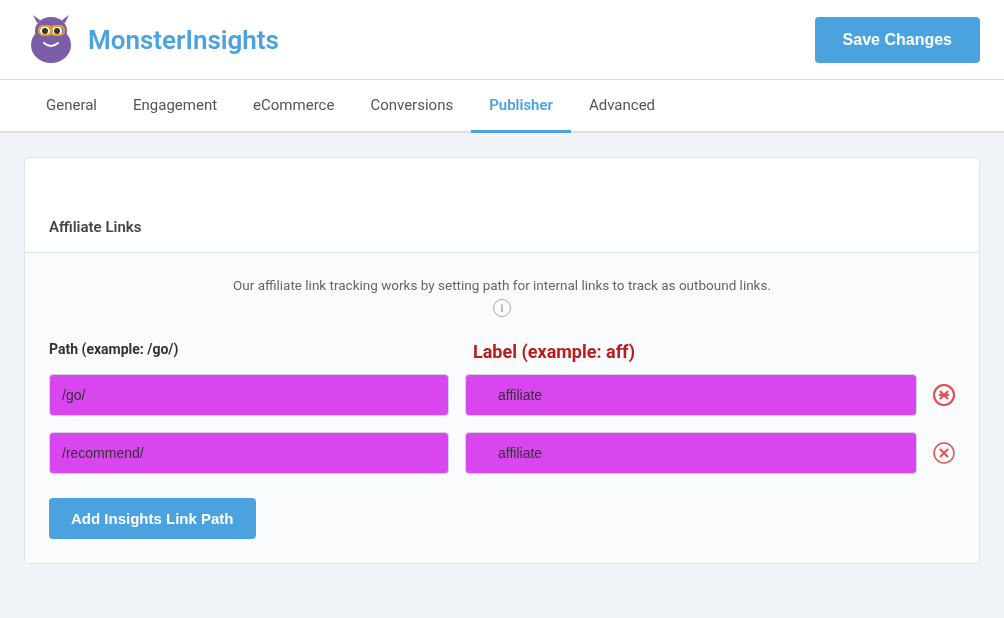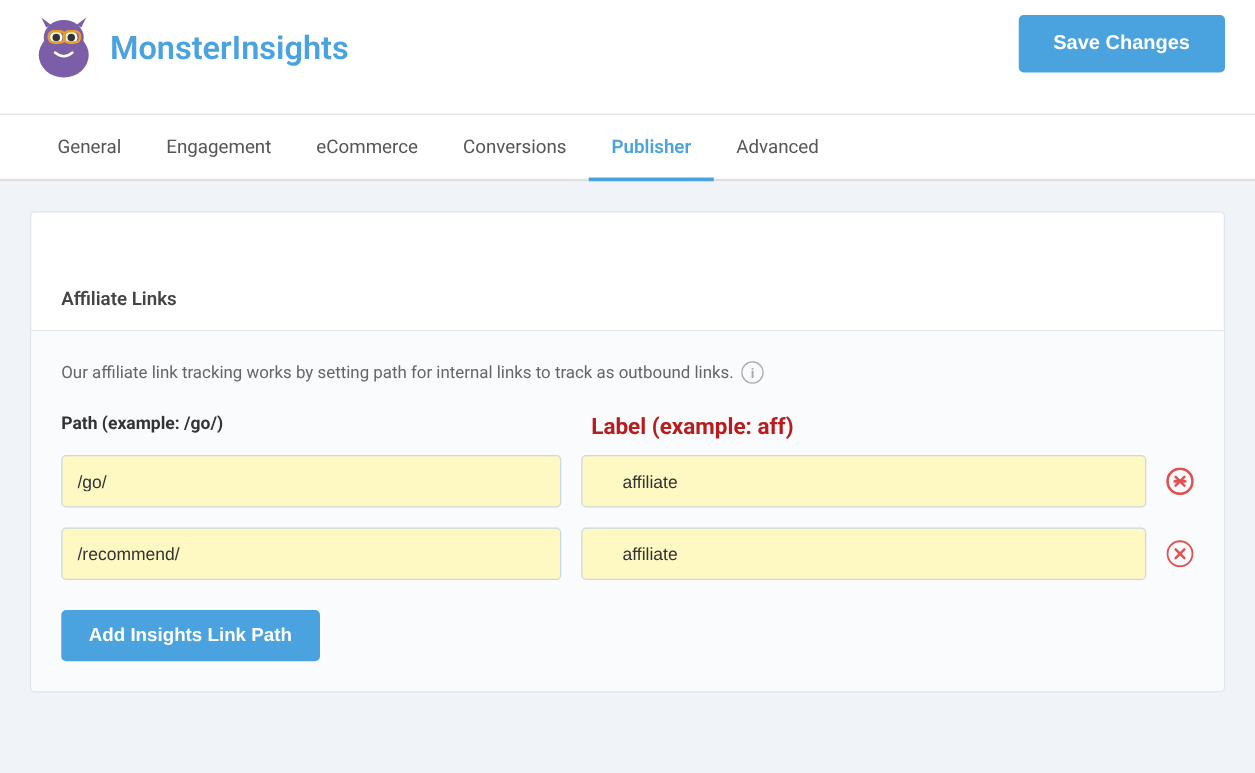--- a/index.html
+++ b/index.html
@@ -7,25 +7,25 @@
       font-family: -apple-system, BlinkMacSystemFont, "Segoe UI", Roboto, sans-serif;
       background: #f0f4f8;
       color: #333;
       font-size: 14px;
     }
 
     
     .header {
       background: #fff;
       display: flex;
-      align-items: flex-start;
+      align-items: center;
       justify-content: space-between;
       padding: 12px 24px;
       border-bottom: 1px solid #e0e0e0;
-      height: 92px;
+      height: 80px;
       gap: 12px;
     }
     .logo-area {
       display: flex;
       align-items: center;
       gap: 10px;
     }
     .logo-monster {
       width: 54px;
       height: 54px;
@@ -96,20 +96,21 @@
       background: #f9fbfd;
     }
 
     .description {
       color: #666;
       font-size: 13.5px;
       margin-bottom: 24px;
       display: flex;
       align-items: center;
       gap: 6px;
+      flex-direction: column;
     }
     .info-icon {
       display: inline-flex;
       align-items: center;
       justify-content: center;
       width: 18px;
       height: 18px;
       border-radius: 50%;
       border: 1.5px solid #aaa;
       color: #aaa;
@@ -143,21 +144,21 @@
       margin-bottom: 16px;
     }
     .link-row .path-input,
     .link-row .label-input {
       height: 42px;
       border: 1.5px solid #cdd7e0;
       border-radius: 4px;
       padding: 0 12px;
       font-size: 14px;
       color: #333;
-      background: #fef9c3;
+      background: #d946ef;
       outline: none;
     }
     .link-row .path-input {
       flex: 0 0 400px;
     }
     .link-row .label-input {
       flex: 1;
       padding-left: 32px;
     }
 

